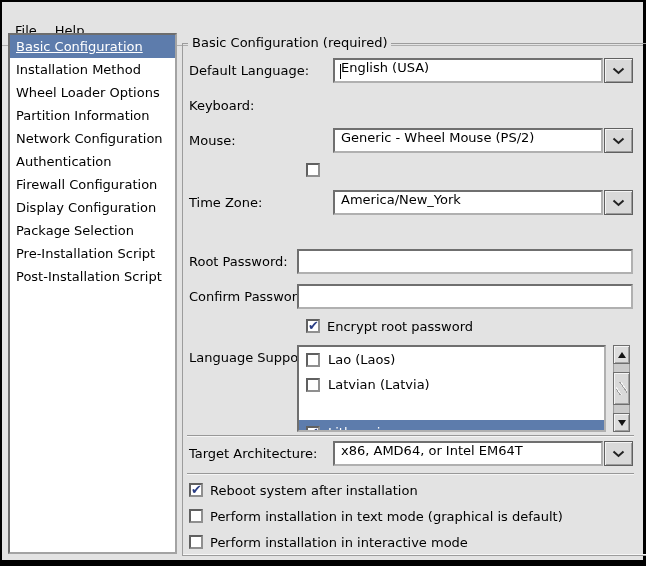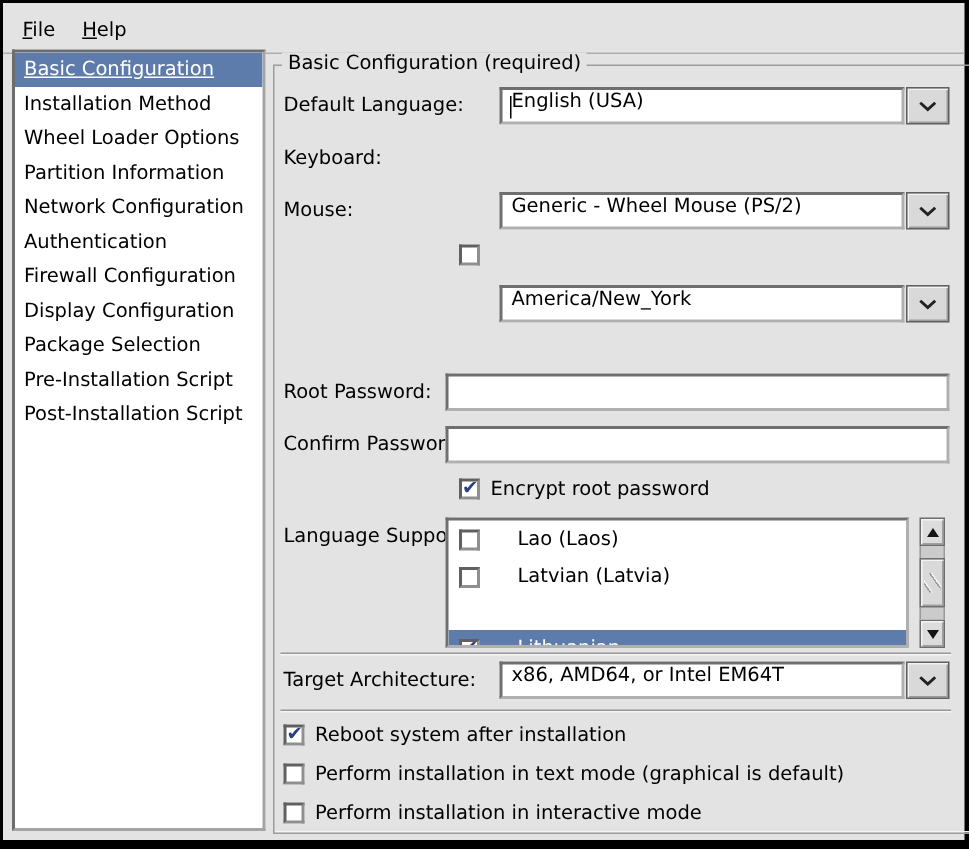--- a/index.html
+++ b/index.html
@@ -4,21 +4,21 @@
 <style>
   * { box-sizing: border-box; margin: 0; padding: 0; }
   html,body { width:646px; height:566px; overflow:hidden; }
   body { font-family:"DejaVu Sans","Liberation Sans",sans-serif; font-size:13px; color:#000; }
 
   .screen { position:relative; width:646px; height:566px; background:var(--window_bg,#e3e3e3);
             border:2px solid #000; border-right-width:3px; border-bottom-width:6px; }
   .window { position:relative; width:100%; height:100%; }
 
   
-  .menubar { position:absolute; left:0; top:4px; right:0; height:30px;
+  .menubar { position:absolute; left:0; top:14px; right:0; height:30px;
              border-bottom:1px solid #aeaeae; display:flex; align-items:center; padding-left:4px; }
   .menu-item { display:inline-block; padding:4px 9px; cursor:default; }
   .menu-item::first-letter { text-decoration:underline; }
 
   
   .sidebar { position:absolute; left:6px; top:31px; width:169px; height:521px;
              background:var(--entry_bg,#fff); border:2px solid;
              border-color:#6d6d6d #a3a3a3 #a3a3a3 #6d6d6d; overflow:hidden; }
   .side-item { height:23px; line-height:23px; padding-left:6px; white-space:nowrap; }
   .side-item.selected { background:var(--selection_bg,#5d7cac); color:var(--selection_text,#fff);text-decoration:underline; }
@@ -46,21 +46,21 @@
   
   .cbrow { position:absolute; height:16px; display:flex; align-items:center; gap:7px; white-space:nowrap; }
   .cb { position:relative; width:14px; height:14px; flex:0 0 14px; background:var(--entry_bg,#fff);
         border:2px solid; border-color:#606060 #8f8f8f #8f8f8f #606060; }
   .cb.checked::after { content:"✔"; position:absolute; left:0; top:-3px; font-size:13px;
                        font-weight:bold; color:var(--check,#2b3e85); }
 
   
   .langlist { position:absolute; left:114px; top:301px; width:336px; height:87px; }
   .lang-viewport { position:absolute; left:0; top:0; width:309px; height:87px; overflow:hidden; }
-  .lang-row { height:25px; display:flex; align-items:center; gap:25px; padding-left:7px; }
+  .lang-row { height:25px; display:flex; align-items:center; gap:8px; padding-left:7px; }
   .lang-row.selected { background:var(--selection_bg,#5d7cac); color:var(--selection_text,#fff);margin-top:23px; }
   .vscroll { position:absolute; left:316px; top:0; width:17px; height:87px; display:flex; flex-direction:column; }
   .sb-btn { height:19px; background:#dcdcdc; border:1px solid #6e6e6e;
             box-shadow:inset 1px 1px 0 #f4f4f4, inset -1px -1px 0 #a0a0a0;
             display:flex; align-items:center; justify-content:center; }
   .sb-trough { position:relative; flex:1; background:#cbcbcb; border-left:1px solid #9a9a9a; border-right:1px solid #9a9a9a; }
   .sb-thumb { position:absolute; left:-1px; right:-1px; top:8px; height:33px; background:#d9d9d9;
               border:1px solid #6e6e6e; box-shadow:inset 1px 1px 0 #f4f4f4, inset -1px -1px 0 #a0a0a0; }
   .sb-thumb::after { content:""; position:absolute; left:2px; right:2px; top:9px; bottom:9px;
               background:repeating-linear-gradient(55deg, transparent 0 3px, #9f9f9f 3px 4px, #f2f2f2 4px 5px, transparent 5px 7px); }
@@ -124,20 +124,21 @@
           <svg class="chev" width="13" height="8" viewBox="0 0 13 8">
               <path d="M1.5 1.5 L6.5 6 L11.5 1.5" stroke="#222" stroke-width="2" fill="none"></path>
             </svg>
         </div>
       </div>
 
       <div class="cbrow" style="top:118px;left:123px">
         <span class="cb"></span>
       </div>
 
+      <div class="flabel" style="top:146px">Time Zone:</div>
       <div class="combo" style="top:146px">
         <div class="combo-entry sunken">
           <span>America/New_York</span>
         </div>
         <div class="combo-btn">
           <svg class="chev" width="13" height="8" viewBox="0 0 13 8">
               <path d="M1.5 1.5 L6.5 6 L11.5 1.5" stroke="#222" stroke-width="2" fill="none"></path>
             </svg>
         </div>
       </div>

